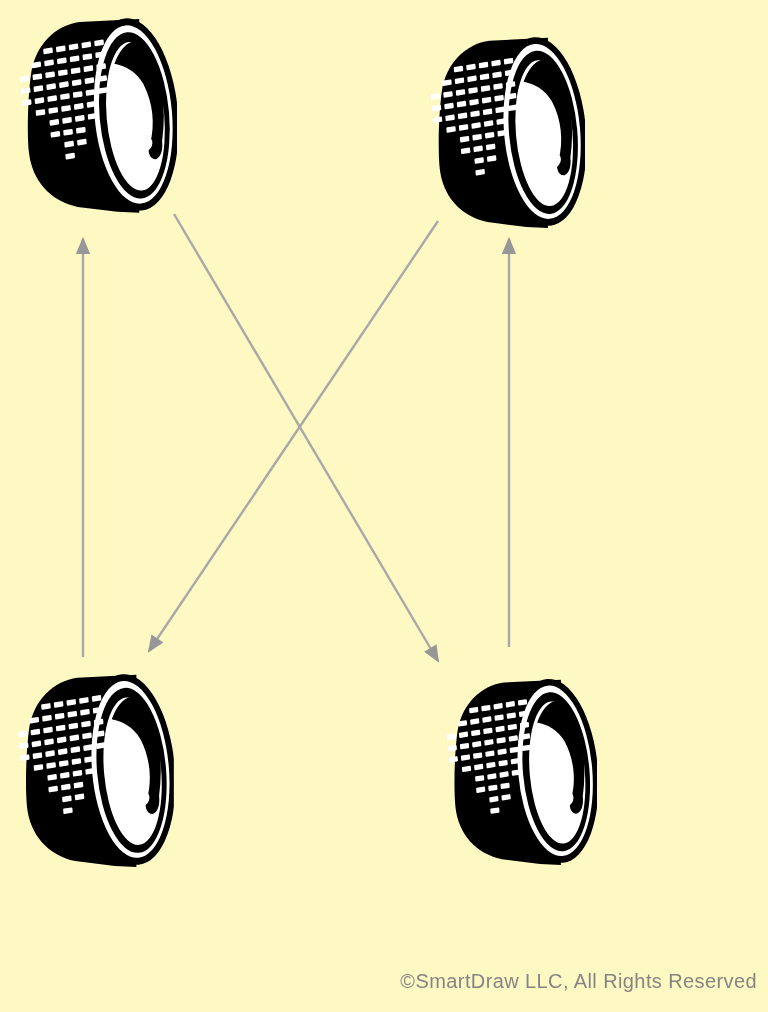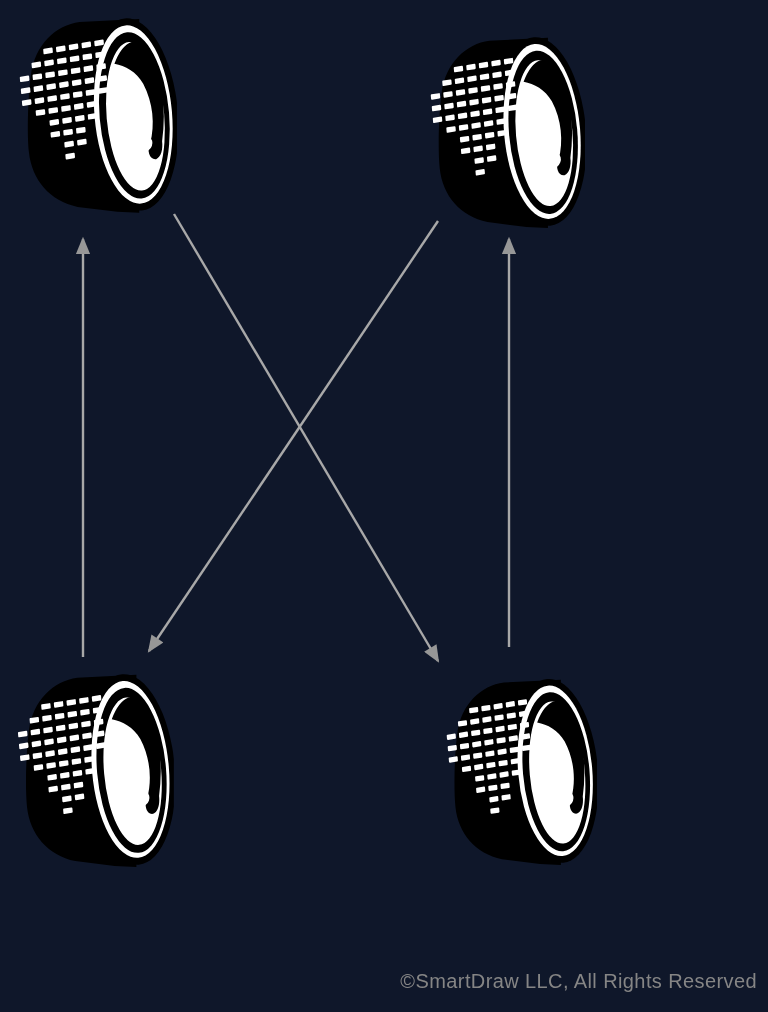--- a/index.html
+++ b/index.html
@@ -7,21 +7,21 @@
   body {
     background: #ffffff;
     font-family: "Liberation Sans", sans-serif;
     position: relative;
     overflow: hidden;
   }
   .canvas {
     position: absolute;
     left: 0; top: 0;
     width: 768px; height: 1012px;
-    background: #0f172a;
+    background: #fef9c3;
   }
   .arrow-layer {
     position: absolute;
     left: 0; top: 0;
     width: 768px; height: 1012px;
     pointer-events: none;
   }
   .tire {
     position: absolute;
   }

